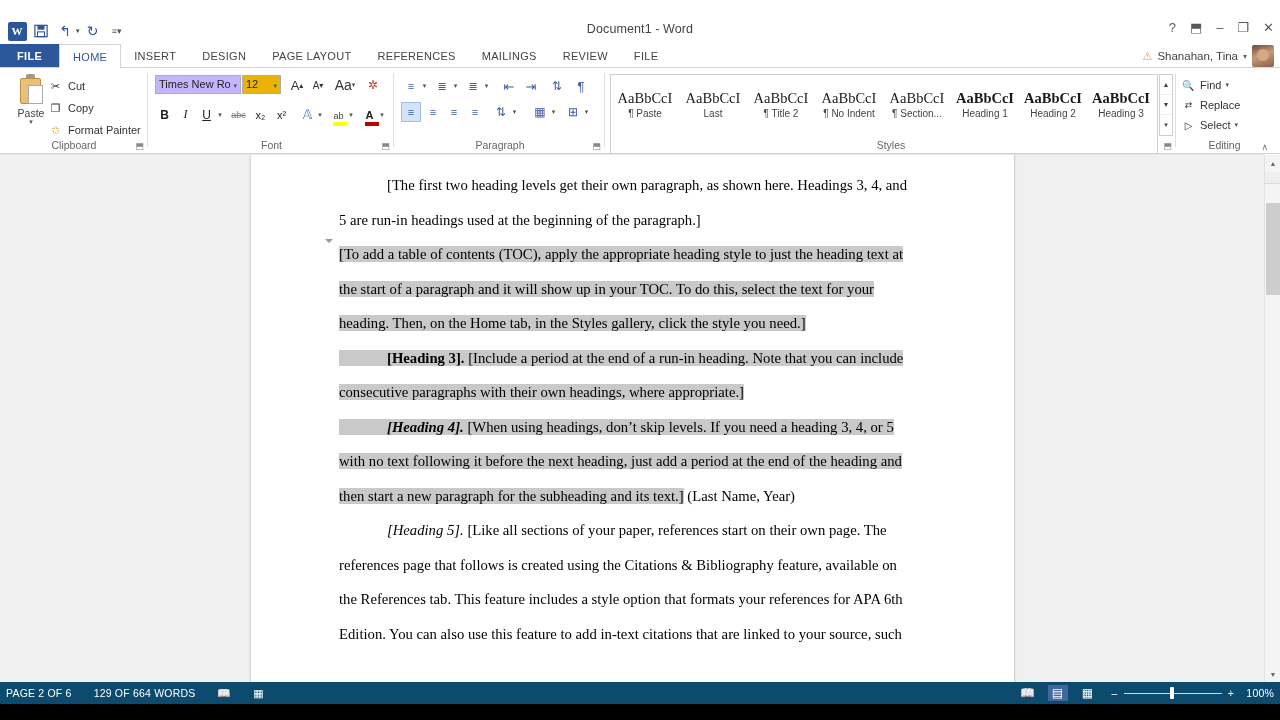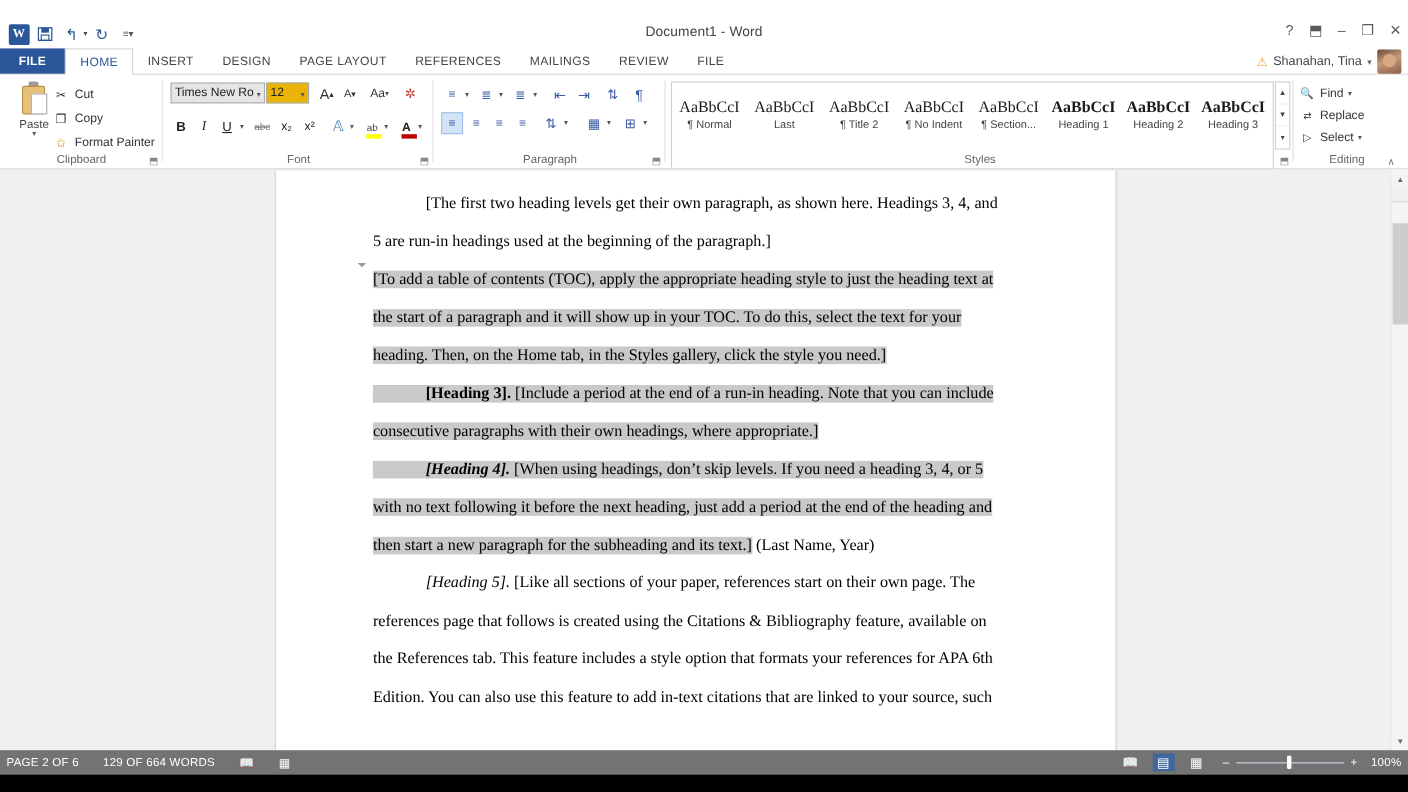--- a/index.html
+++ b/index.html
@@ -119,21 +119,21 @@
   .clip-item {
     position: absolute; left: 48px; display: flex; align-items: center; gap: 5px;
     font-size: 11px; color: #333; height: 18px;
   }
   .ci-ico { width: 15px; text-align: center; font-size: 11px; }
 
   
   .font-grp { left: 149px; width: 245px; }
   .fontname {
     position: absolute; left: 6px; top: 7px; width: 86px; height: 19px;
-    border: 1px solid #abadb3; background: #e5e5e5; font-size: 11px; color: #222;
+    border: 1px solid #abadb3; background: #c4b5fd; font-size: 11px; color: #222;
     padding: 2px 14px 0 3px; overflow: hidden; white-space: nowrap;
   }
   .fontsize {
     position: absolute; left: 93px; top: 7px; width: 39px; height: 19px;
     border: 1px solid #abadb3; background: #eab308; font-size: 11px; color: #222;
     padding: 2px 12px 12px 3px;
   }
   .cbo-caret {
     position: absolute; right: 3px; top: 6px; font-size: 7px; color: #555;
   }
@@ -242,21 +242,21 @@
     position: absolute; left: 0; top: 17px; width: 16px; height: 12px;
     background: #efefef; border-bottom: 1px solid #dcdcdc;
   }
   .ruler-top {
     position: absolute; left: 0; top: 154px; width: 1264px; height: 1px; background: #e7e7e7;
   }
 
   
   .statusbar {
     position: absolute; left: 0; top: 682px; width: 1280px; height: 22px;
-    background: #737373; color: #fff; display: flex; align-items: center;
+    background: #0c4a6e; color: #fff; display: flex; align-items: center;
     font-size: 10.5px; letter-spacing: .2px;
   }
   .sb-left { display: flex; align-items: center; gap: 22px; padding-left: 6px; }
   .sb-right {
     position: absolute; right: 6px; display: flex; align-items: center; gap: 10px;
   }
   .view-btn {
     width: 20px; height: 16px; display: flex; align-items: center; justify-content: center;
     font-size: 12px; color: #fff;
   }
@@ -369,21 +369,21 @@
       </div>
       <div class="rb-ico" style="left:138px;top:7px;width:20px">
         <span style="font-size:13px">A</span>
           <sup style="font-size:8px">▴</sup>
       </div>
       <div class="rb-ico" style="left:159px;top:7px;width:20px">
         <span style="font-size:10px">A</span>
           <sup style="font-size:8px">▾</sup>
       </div>
       <div class="rb-ico" style="left:183px;top:7px;width:26px">
-        <span style="font-size:11px">Aa</span>
+        <span style="font-size:14px">Aa</span>
           <span class="mini-caret">▾</span>
       </div>
       <div class="rb-ico" style="left:214px;top:7px;width:20px;color:#c0392b">✲</div>
 
       <div class="fmt-btn" style="left:5px;font-weight:bold">B</div>
       <div class="fmt-btn" style="left:26px;font-style:italic;font-family:'Liberation Serif',serif">I</div>
       <div class="fmt-btn" style="left:47px;text-decoration:underline">U</div>
       <div class="fmt-btn" style="left:66px;width:10px">
           <span class="mini-caret">▾</span>
         </div>
@@ -455,21 +455,21 @@
 
       <div class="grp-label">Paragraph</div>
       <div class="grp-dialog">⬒</div>
       <div class="grp-sep" style="right:0"></div>
     </div>
 
     <div class="grp styles-grp">
       <div class="style-gallery">
         <div class="style-item">
           <span class="style-prev">AaBbCcI</span>
-          <span class="style-name">¶ Normal</span>
+          <span class="style-name">¶ Paste</span>
         </div>
         <div class="style-item">
           <span class="style-prev">AaBbCcI</span>
           <span class="style-name">Last</span>
         </div>
         <div class="style-item">
           <span class="style-prev">AaBbCcI</span>
           <span class="style-name">¶ Title 2</span>
         </div>
         <div class="style-item">

